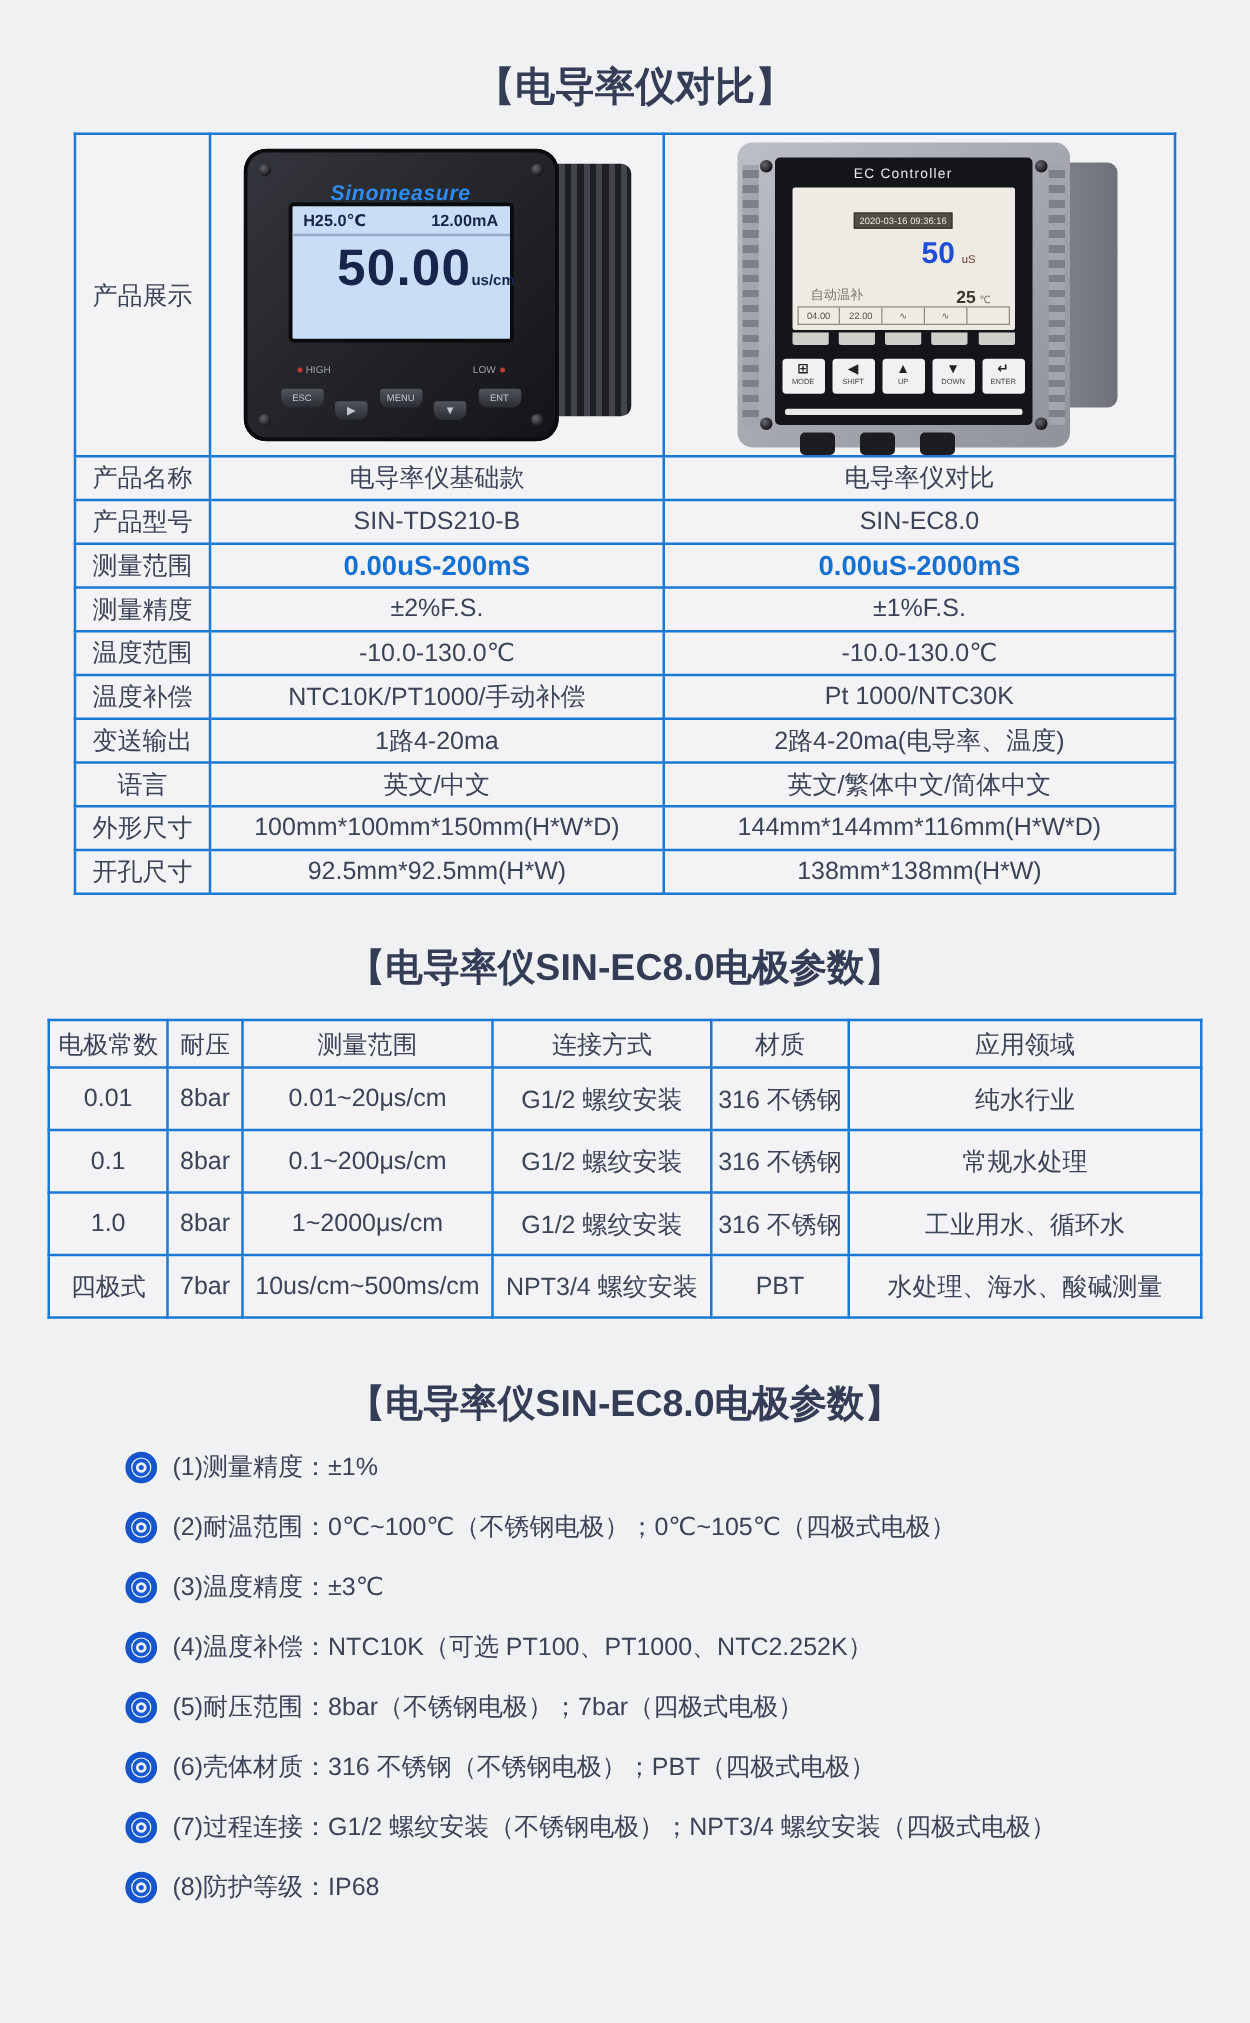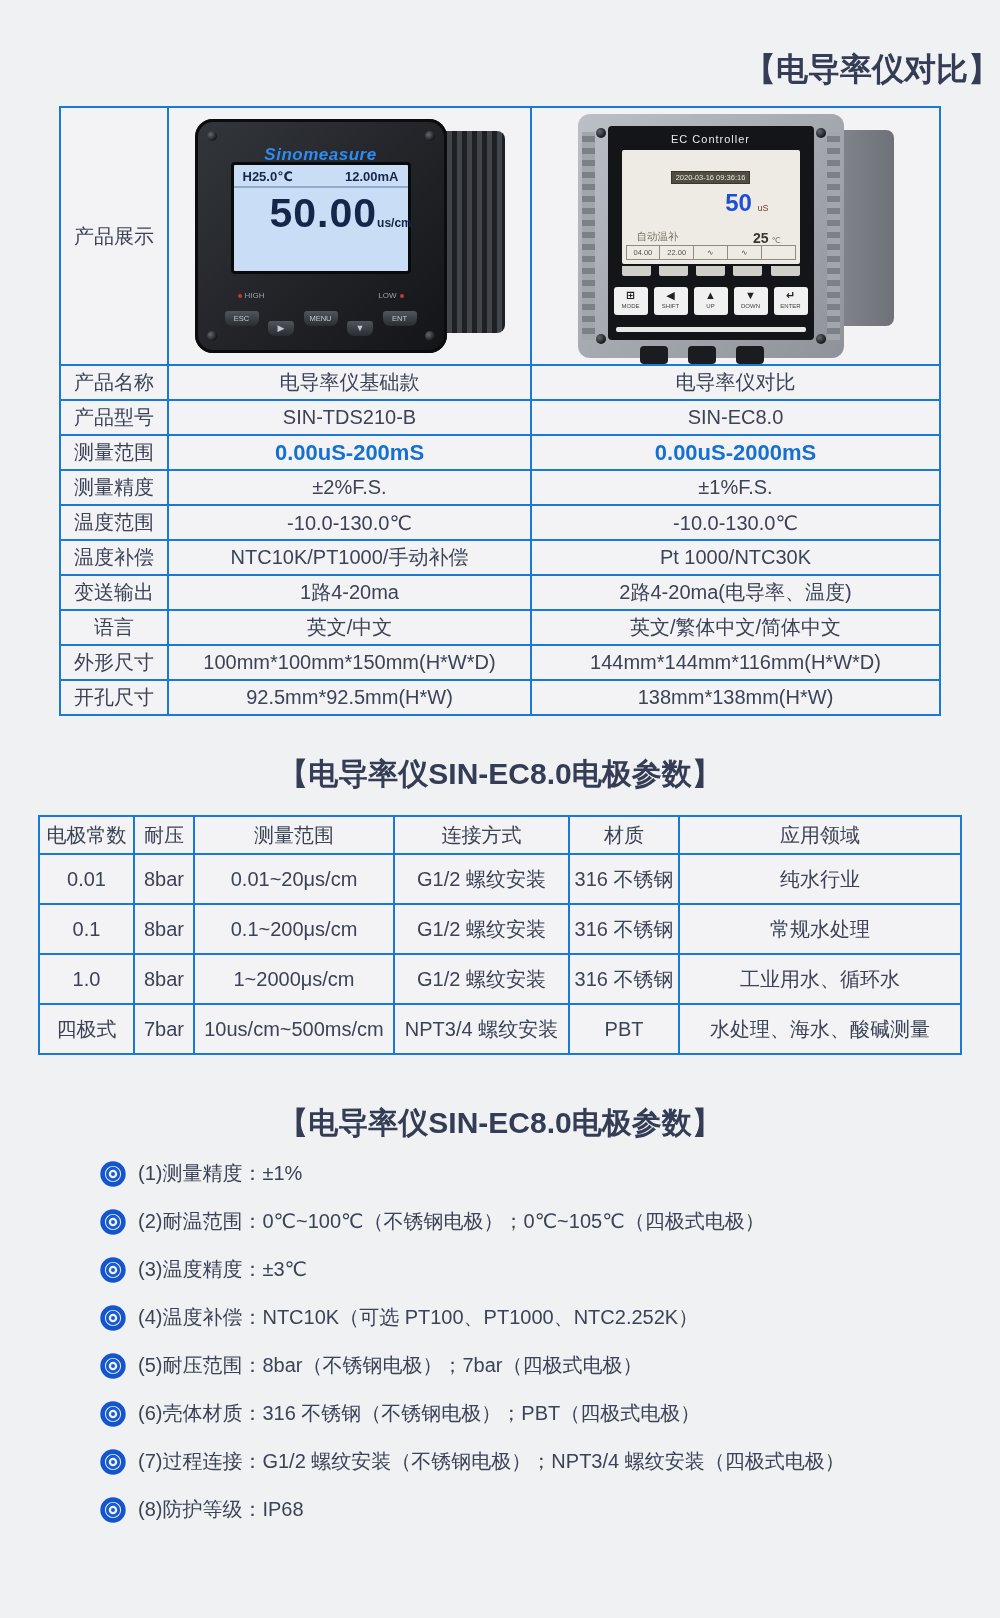--- a/index.html
+++ b/index.html
@@ -1,21 +1,21 @@
 <!DOCTYPE html>
 <html><head>
 <meta charset="utf-8">
 <style>
   * { margin:0; padding:0; box-sizing:border-box; }
   body {
     width:1000px; height:1618px; background:#f0f1f3;
     font-family:"Liberation Sans","DejaVu Sans",sans-serif;
     color:#3c4357; overflow:hidden;
   }
-  .page-title { text-align:right; font-weight:bold; color:#353d56;margin-left:16px; }
+  .page-title { text-align:center; font-weight:bold; color:#353d56;margin-left:16px; }
   #title1 { font-size:32px; padding-top:48px; }
   .sub-title { font-size:30px; text-align:center; font-weight:bold; color:#353d56; }
   #title2 { margin-top:38px; }
   #title3 { margin-top:48px; }
 
   table { border-collapse:collapse; table-layout:fixed; }
   td, th { border:2px solid #1b79d6; background:#f3f3f5; text-align:center;
            font-size:20px; font-weight:normal; color:#3c4357; overflow:hidden; }
 
   
@@ -64,21 +64,21 @@
     display:flex; justify-content:space-between; }
   .btn-l { width:34px; height:15px; background:linear-gradient(#51555c,#292c31);
     border-radius:3px 3px 7px 7px; color:#c3c8cf; font-size:7.5px; text-align:center;
     line-height:15px; }
   .btn-l.arrow { width:26px; margin-top:10px; font-size:9px; line-height:14px; }
 
   
   .dev-r { position:relative; width:316px; height:244px; margin:0 auto; }
   .dev-r .depth { position:absolute; right:0; top:16px; width:66px; height:196px;
     background:linear-gradient(90deg,#85888e,#6e7177); border-radius:8px; }
-  .dev-r .shell { position:absolute; left:0; top:0; width:266px; height:244px;
+  .dev-r .shell { position:absolute; left:12px; top:0; width:266px; height:244px;
     background:linear-gradient(135deg,#bcbfc5,#8f9299); border-radius:12px; }
   .dev-r .shell::before, .dev-r .shell::after { content:""; position:absolute; top:18px;
     width:13px; height:208px;
     background:repeating-linear-gradient(0deg,#a2a5ab 0 6px,#7d8086 6px 12px); }
   .dev-r .shell::before{ left:4px; } .dev-r .shell::after{ right:4px; }
   .dev-r .s1{left:18px;top:14px;} .dev-r .s2{left:238px;top:14px;}
   .dev-r .s3{left:18px;top:220px;} .dev-r .s4{left:238px;top:220px;}
   .dev-r .panel { position:absolute; left:30px; top:12px; width:206px; height:214px;
     background:#141519; border-radius:4px; }
   .dev-r .brand-r { color:#e9eaeb; font-size:11px; text-align:center; margin-top:7px;

